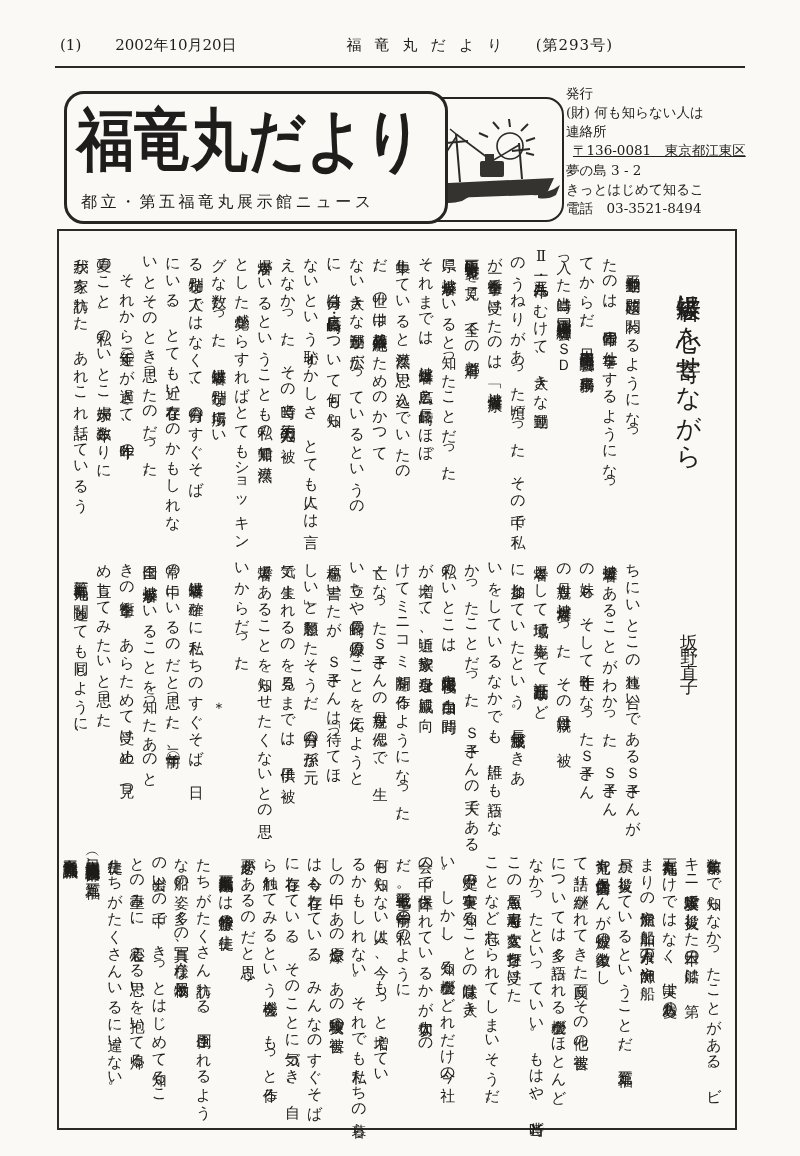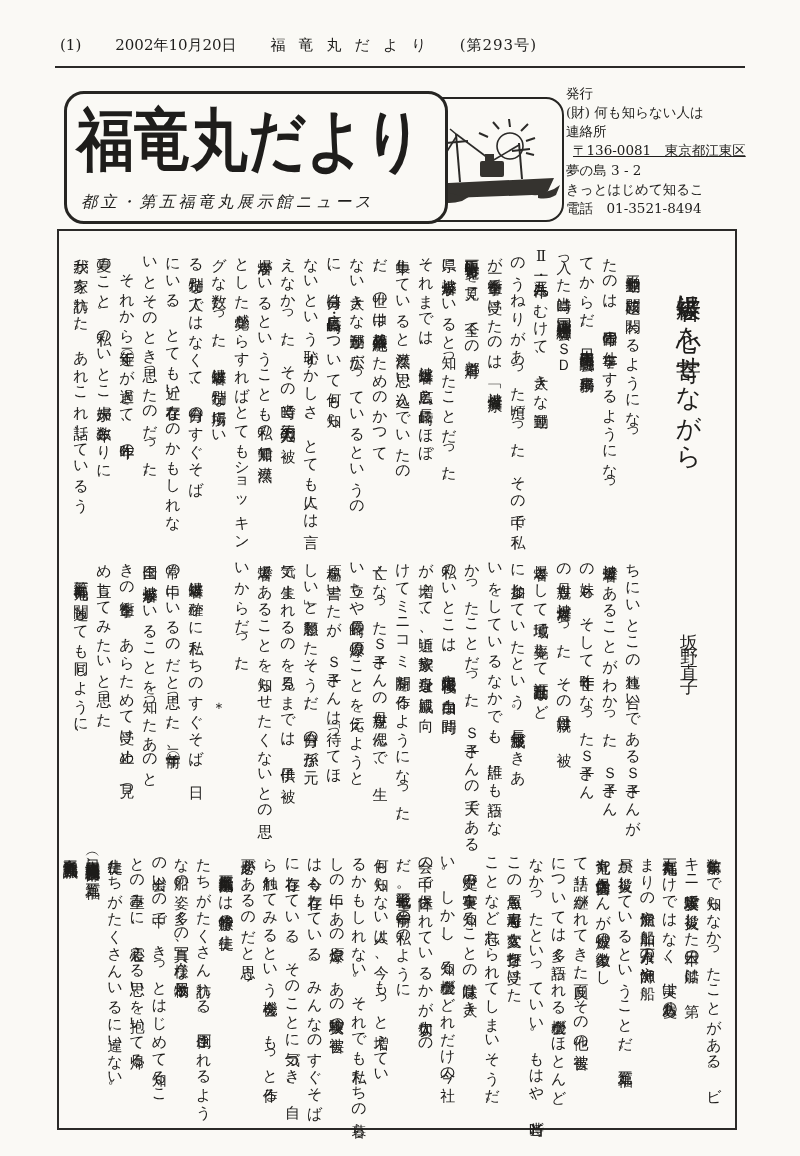--- a/index.html
+++ b/index.html
@@ -7,39 +7,39 @@
   .page {
     position:relative; width:800px; height:1156px; margin:0 auto;
     background:#faf9f5; color:#1e1d1b; overflow:hidden;
   }
   
   .top-header {
     position:absolute; left:60px; top:36px; width:640px;
     font-size:15px; display:flex; align-items:baseline; white-space:nowrap;
   }
   .top-header .pageno { margin-right:34px; }
-  .top-header .date { margin-right:34px; }
+  .top-header .date { margin-right:110px; }
   .top-header .paper-name { letter-spacing:13px; }
   .top-header .issue-no { letter-spacing:1px;margin-left:20px; }
   .header-rule {
     position:absolute; left:55px; top:66px; width:690px; height:0;
     border-top:2px solid #2b2a28;
   }
   
   .masthead-box {
     position:absolute; left:64px; top:91px; width:378px; height:127px;
     border:3px solid #262522; border-radius:20px; background:#faf9f5; z-index:2;
   }
   .masthead-title {
     position:absolute; left:10px; top:2px; width:360px;
     font-size:57px; font-weight:bold; letter-spacing:0px; white-space:nowrap;
     transform:scaleY(1.18); transform-origin:top left;
   }
   .masthead-subtitle {
-    position:absolute; left:14px; bottom:8px; font-size:16px; letter-spacing:3.5px; white-space:nowrap;font-style:italic;
+    position:absolute; left:14px; bottom:8px; font-size:16px; letter-spacing:3.5px; white-space:nowrap;
   }
   .ship-box {
     position:absolute; left:420px; top:97px; width:140px; height:121px;
     border:2px solid #262522; border-radius:18px; background:#faf9f5; z-index:1;
   }
   .ship-box svg { position:absolute; left:0; top:0; }
   
   .publisher {
     position:absolute; left:566px; top:84px; width:182px;
     font-size:13.5px; line-height:1.42; white-space:nowrap;
@@ -132,21 +132,21 @@
     </svg>
   </div>
 
   <div class="publisher">
     <div>発行</div>
     <div>(財) 何も知らない人は</div>
     <div>連絡所</div>
     <div class="indent">〒136-0081　東京都江東区</div>
     <div class="r">夢の島 3 - 2</div>
     <div class="r">きっとはじめて知るこ</div>
-    <div class="r">電話　01-3521-8494</div>
+    <div class="r">電話　03-3521-8494</div>
   </div>
 
   <div class="article-frame">
     <div class="headline vtx">被爆者に心を寄せながら</div>
     <div class="author vtx">坂野直子</div>
     <div class="band band1"><div class="tcol">　平和運動や核問題に関わるようになっ</div><div class="tcol">たのは、青年団の仕事をするようになっ</div><div class="tcol">てからだ。日本青年団協議会の事務局に</div><div class="tcol">入った当時は国連軍縮特別総会（ＳＳＤ</div><div class="tcol">Ⅱ・一九八二年）にむけて、大きな運動</div><div class="tcol">のうねりがあった頃だった。その中で私</div><div class="tcol">が一番衝撃を受けたのは、「被爆者健康</div><div class="tcol">手帳取得者一覧」を見て、全ての都道府</div><div class="tcol">県に被爆者がいると知ったことだった。</div><div class="tcol">それまでは、被爆者は広島と長崎にほぼ</div><div class="tcol">集中していると漠然と思い込んでいたの</div><div class="tcol">だ。世の中は核兵器廃絶のためのかつて</div><div class="tcol">ない大きな運動が広がっているというの</div><div class="tcol">に、自分は広島・長崎について何も知ら</div><div class="tcol">ないという恥ずかしさ、とても人には言</div><div class="tcol">えなかった。その当時で約三七万人の被</div><div class="tcol">爆者がいるということも私の無知で漠然</div><div class="tcol">とした感覚からすればとてもショッキン</div><div class="tcol">グな数だった。被爆者は特別な場所にい</div><div class="tcol">る特別な人ではなくて、自分のすぐそば</div><div class="tcol">にいる、とても近い存在なのかもしれな</div><div class="tcol">いとそのとき思ったのだった。</div><div class="tcol">　それから二〇年近くが過ぎて、昨年の</div><div class="tcol">夏のこと。私のいとこ夫婦が数年ぶりに</div><div class="tcol">我が家を訪れた。あれこれ話しているう</div></div>
     <div class="band band2"><div class="tcol">ちにいとこの連れ合いであるＳ子さんが</div><div class="tcol">被爆者であることがわかった。Ｓ子さん</div><div class="tcol">の妹も、そして昨年亡くなったＳ子さん</div><div class="tcol">の母親も被爆者だった。その母親は、被</div><div class="tcol">爆者として地域で率先して証言活動など</div><div class="tcol">に参加していたという。長年親戚づきあ</div><div class="tcol">いをしているなかでも、誰にも語らな</div><div class="tcol">かったことだった。Ｓ子さんの夫である</div><div class="tcol">私のいとこは、定年退職後の自由な時間</div><div class="tcol">が増えて、近頃、家族や身近な親戚に向</div><div class="tcol">けてミニコミ新聞を作るようになった。</div><div class="tcol">亡くなったＳ子さんの母親を偲んで、生</div><div class="tcol">い立ちや長崎の原爆のことを伝えようと</div><div class="tcol">原稿を書いたが、Ｓ子さんは「待ってほ</div><div class="tcol">しい」と懇願したそうだ。自分の孫が元</div><div class="tcol">気で生まれるのを見るまでは、子供に被</div><div class="tcol">爆者であることを知らせたくないとの思</div><div class="tcol">いからだった。</div><div class="tcol star">＊</div><div class="tcol">　被爆者は確かに私たちのすぐそば、日</div><div class="tcol">常の中にいるのだと思った。二〇年前、</div><div class="tcol">全国に被爆者がいることを知ったあのと</div><div class="tcol">きの衝撃を、あらためて受け止め、見つ</div><div class="tcol">め直してみたいと思った。</div><div class="tcol">　第五福竜丸に関連しても同じように、</div></div>
     <div class="band band3"><div class="tcol">数年前まで知らなかったことがある。ビ</div><div class="tcol">キニ水爆実験で被災した日本の船は、第</div><div class="tcol">五福竜丸だけではなく、実は八〇〇隻あ</div><div class="tcol">まりの漁船や船舶、一万人余の漁師や船</div><div class="tcol">員が被災しているということだ。第五福</div><div class="tcol">竜丸や久保山愛吉さんが被爆の象徴とし</div><div class="tcol">て語り継がれてきた反面、その他の被害</div><div class="tcol">については多く語られる機会がほとんど</div><div class="tcol">なかったといっていい。もはや、当時ど</div><div class="tcol">この魚屋も寿司屋も大変な打撃を受けた</div><div class="tcol">ことなど忘れられてしまいそうだ。</div><div class="tcol">　歴史の事実を知ることの意味は大き</div><div class="tcol">い。しかし、知る機会がどれだけ今の社</div><div class="tcol">会の中で保障されているかが大切なの</div><div class="tcol">だ。戦後五七年。二〇年前の私のように</div><div class="tcol">何も知らない人は、今、もっと増えてい</div><div class="tcol">るかもしれない。それでも私たちの暮ら</div><div class="tcol">しの中にあの原爆や、あの核実験の被害</div><div class="tcol">は今も存在している。みんなのすぐそば</div><div class="tcol">に存在している。そのことに気づき、自</div><div class="tcol">ら触れてみるという機会を、もっと作る</div><div class="tcol">必要があるのだと思う。</div><div class="tcol">　第五福竜丸展示館には修学旅行の生徒</div><div class="tcol">たちがたくさん訪れる。圧倒されるよう</div><div class="tcol">な船の姿、多くの写真、様々な展示物と</div><div class="tcol">の出会いの中で、きっとはじめて知るこ</div><div class="tcol">との重みに、心震える思いを抱いて帰る</div><div class="tcol">生徒たちがたくさんいるに違いない。</div><div class="tcol">（日本青年団協議会前総務部長、第五福</div><div class="tcol">竜丸平和協会評議員）</div></div>
   </div>
 

